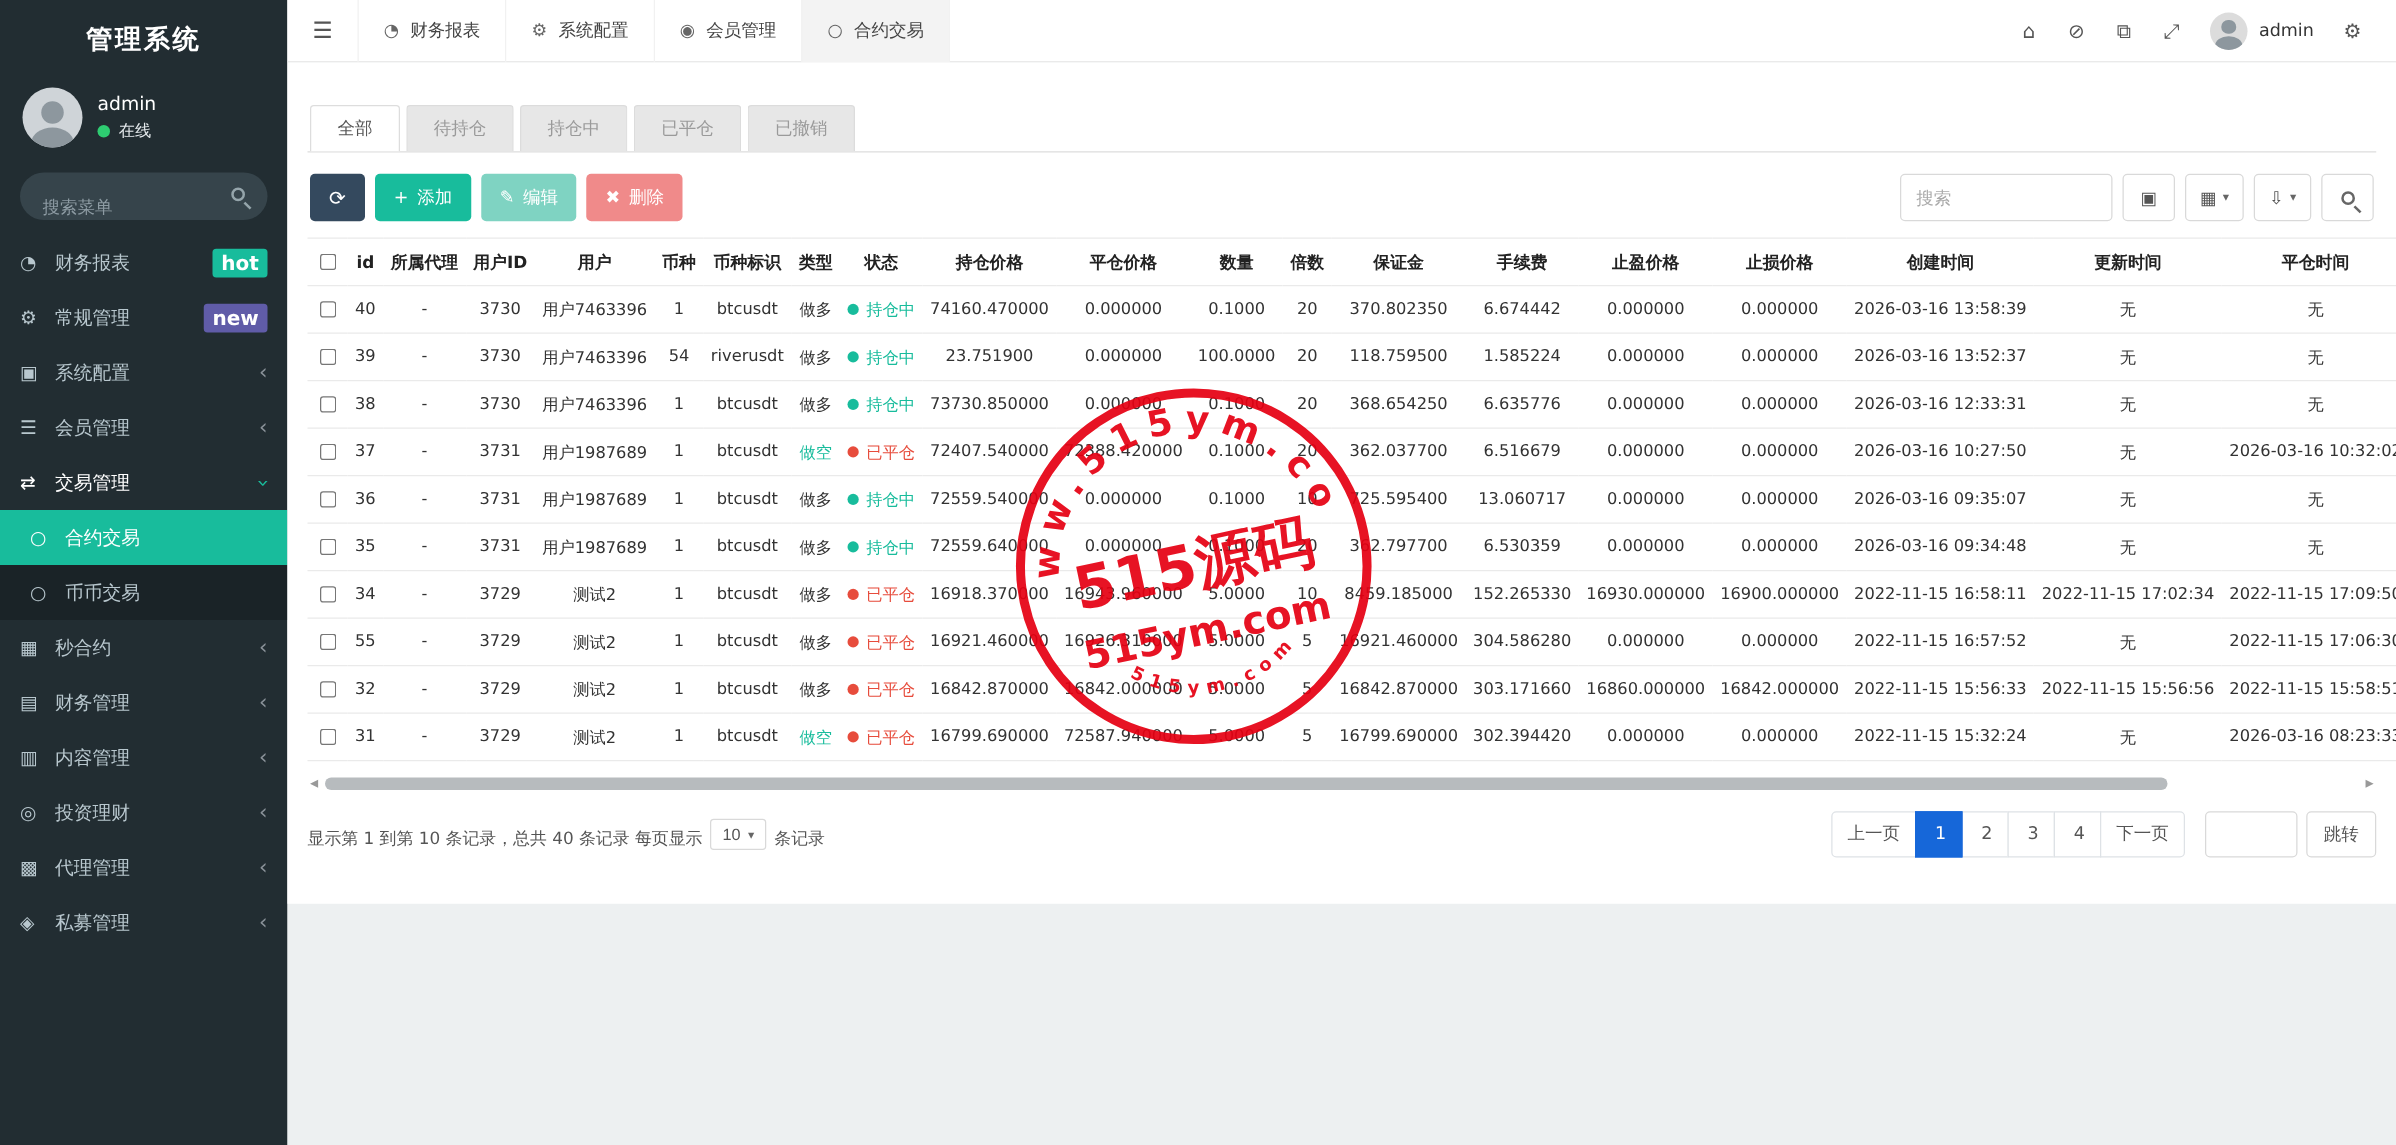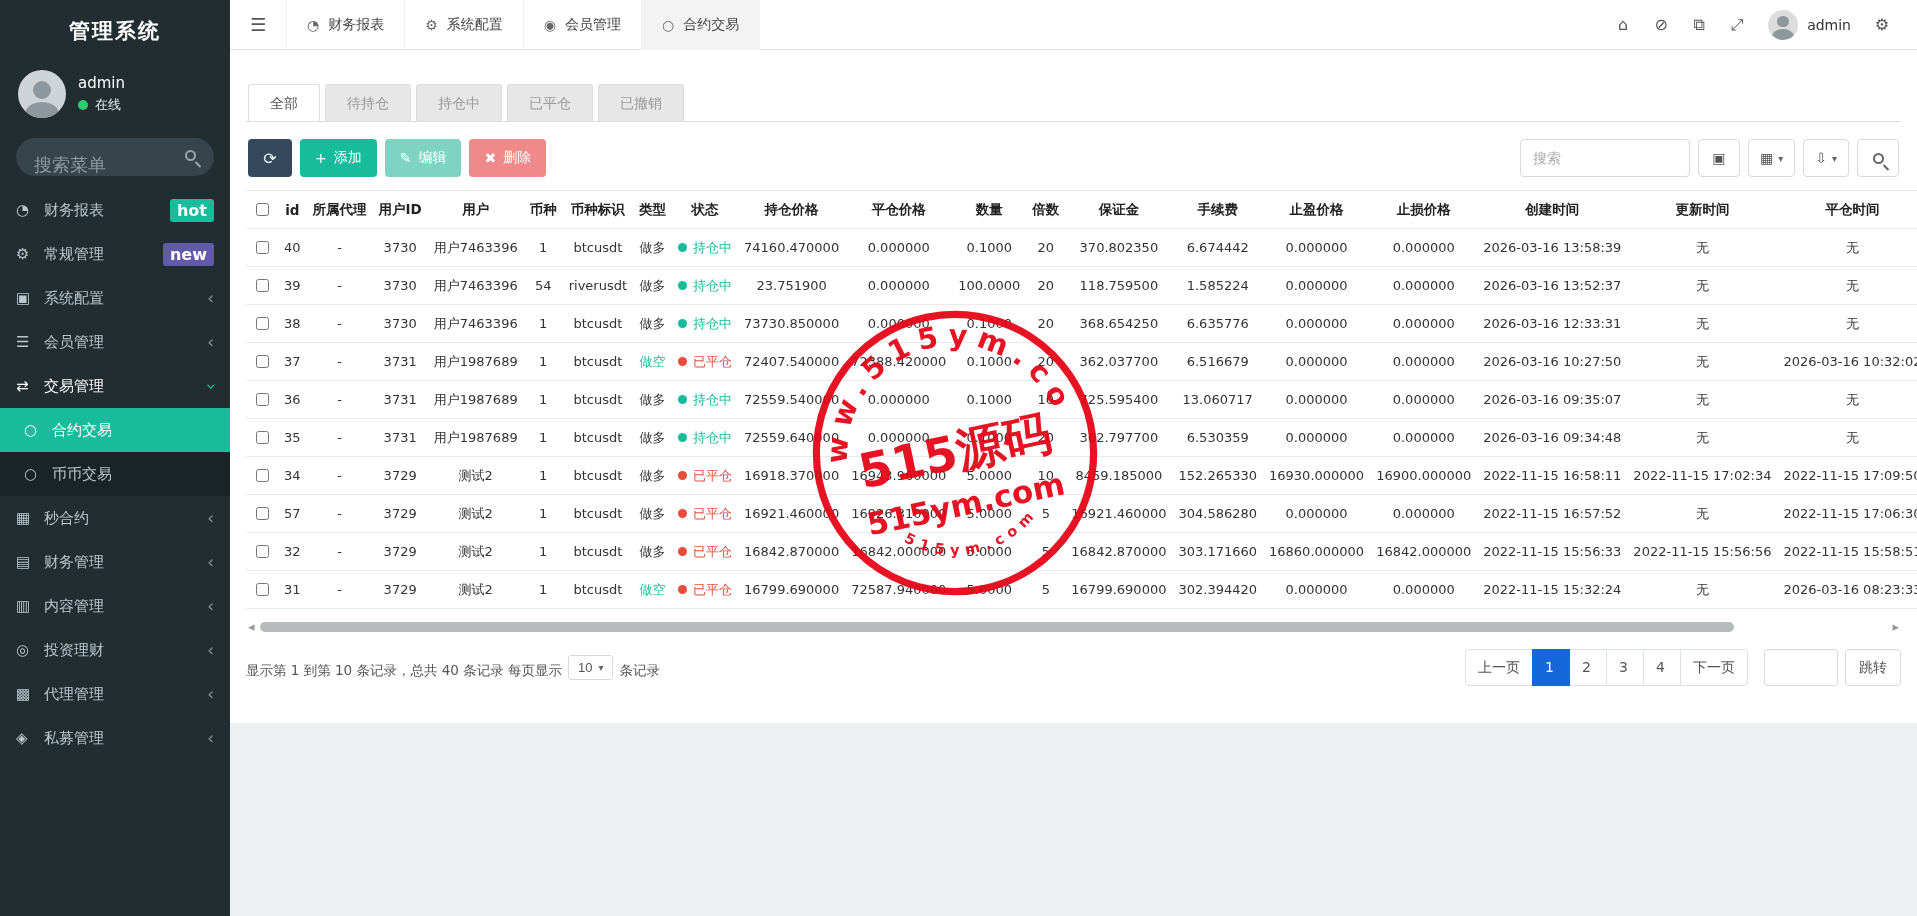--- a/index.html
+++ b/index.html
@@ -15,21 +15,21 @@
   .sidebar { width:230px; flex-shrink:0; background:#222d32; color:#b8c7ce; display:flex; flex-direction:column; }
   .brand { height:62px; line-height:62px; text-align:center; color:#fff; font-size:21px; font-weight:bold; letter-spacing:2px; }
   .userbox { display:flex; align-items:center; gap:12px; padding:8px 18px 16px; }
   .savatar { width:48px; height:48px; border-radius:50%; background:#cfd4d8; position:relative; overflow:hidden; flex-shrink:0; }
   .person::before { content:""; position:absolute; left:50%; top:22%; width:38%; height:38%; margin-left:-19%; border-radius:50%; background:#8d979e; }
   .person::after { content:""; position:absolute; left:50%; top:66%; width:72%; height:52%; margin-left:-36%; border-radius:50% 50% 0 0; background:#8d979e; }
   .uname { color:#fff; font-size:15px; margin-bottom:4px; }
   .ustatus { font-size:13px; color:#e4e9ec; display:flex; align-items:center; gap:7px; }
   .ustatus .gdot { width:10px; height:10px; border-radius:50%; background:#2ecc71; }
   .ssearch { margin:4px 16px 12px; position:relative; }
-  .ssearch input { width:100%; background:#36444b; border:none; outline:none; border-radius:19px; height:38px; padding:16px 40px 0 18px; color:#c8d2d8; font-size:18px; }
+  .ssearch input { width:100%; background:#36444b; border:none; outline:none; border-radius:19px; height:38px; padding:16px 40px 0 18px; color:#c8d2d8; font-size:14px; }
   .ssearch input::placeholder { color:#8d9ba3; }
   .mag { position:absolute; width:11px; height:11px; border:2px solid #95a5ab; border-radius:50%; }
   .mag::after { content:""; position:absolute; width:2px; height:7px; background:#95a5ab; transform:rotate(-45deg); left:10px; top:9px; }
   .ssearch .mag { right:18px; top:12px; }
   .menu { display:flex; flex-direction:column; }
   .mitem { display:flex; align-items:center; height:44px; padding:0 16px; font-size:15px; color:#b8c7ce; text-decoration:none; cursor:pointer; }
   .micon { width:28px; font-size:15px; flex-shrink:0; }
   .mlabel { flex:1; }
   .mbadge { font-size:16px; color:#fff; border-radius:3px; padding:2px 7px; font-weight:bold; }
   .chev { color:#8a9299; font-size:17px; line-height:1; }
@@ -85,21 +85,21 @@
 
   .hscroll { position:relative; height:12px; margin:12px 2px 16px; }
   .hthumb { position:absolute; left:12px; right:165px; top:1px; height:10px; background:#b7bbbe; border-radius:5px; cursor:pointer; }
   .harrow { position:absolute; top:-2px; color:#999; font-size:13px; }
   .harrow.l { left:0; } .harrow.r { right:0; }
 
   .table-footer { display:flex; align-items:center; margin-top:4px; font-size:13.5px; color:#555; }
   .summary { display:flex; align-items:flex-end; gap:6px; }
   .pp-btn { border:1px solid #d9d9d9; background:#fff; border-radius:3px; padding:4px 9px; font-size:13px; color:#555; display:inline-flex; gap:6px; align-items:center; cursor:pointer; }
   .pager { margin-left:auto; display:flex; align-items:center; }
-  .page-link { min-width:38px; height:37px; line-height:35px; text-align:left; border:1px solid #dee2e6; background:#fff; color:#555; font-size:14px; padding:0 12px; margin-left:-1px; cursor:pointer; }
+  .page-link { min-width:38px; height:37px; line-height:35px; text-align:right; border:1px solid #dee2e6; background:#fff; color:#555; font-size:14px; padding:0 12px; margin-left:-1px; cursor:pointer; }
   .page-link.first { border-radius:4px 0 0 4px; margin-left:0; }
   .page-link.last { border-radius:0 4px 4px 0; }
   .page-link.active { background:#1667d9; border-color:#1667d9; color:#fff; position:relative; z-index:2; }
   .jump-input { width:74px; height:37px; border:1px solid #d9d9d9; border-radius:4px; margin-left:16px; outline:none; padding:0 8px; font-size:14px; }
   .jump-btn { height:37px; padding:0 13px; border:1px solid #d9d9d9; background:#fff; border-radius:4px; margin-left:7px; color:#555; font-size:14px; cursor:pointer; font-family:inherit; }
 
   
   .stamp { position:absolute; left:805px; top:303px; width:300px; height:300px; transform:rotate(-12deg); opacity:.92; pointer-events:none; z-index:40; }
 </style>
 </head>
@@ -468,21 +468,21 @@
               <td>8459.185000</td>
               <td>152.265330</td>
               <td>16930.000000</td>
               <td>16900.000000</td>
               <td>2022-11-15 16:58:11</td>
               <td>2022-11-15 17:02:34</td>
               <td>2022-11-15 17:09:50</td>
             </tr>
             <tr>
               <td><input type="checkbox" style=""></td>
-              <td>57</td>
+              <td>55</td>
               <td>-</td>
               <td>3729</td>
               <td>测试2</td>
               <td>1</td>
               <td>btcusdt</td>
               <td><span>做多</span></td>
               <td><span class="st closed">
                   <span class="sdot"></span>
                   <span>已平仓</span>
                 </span></td>

